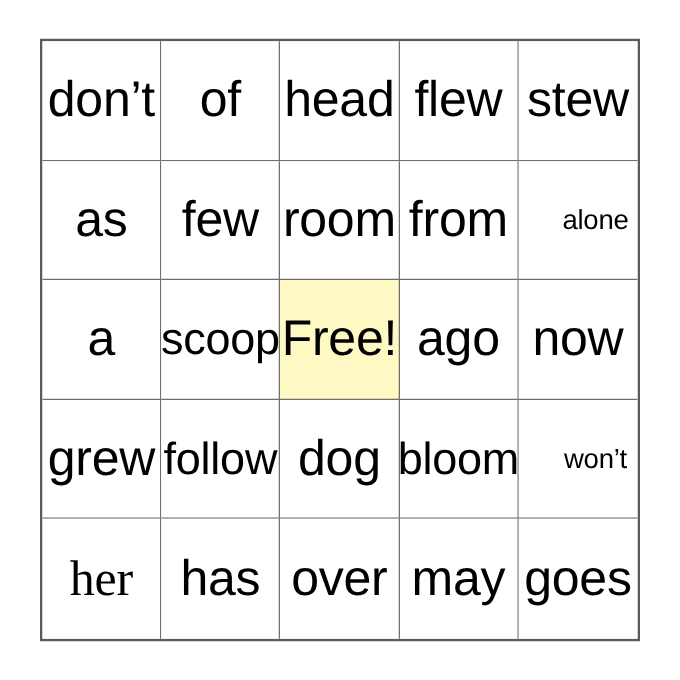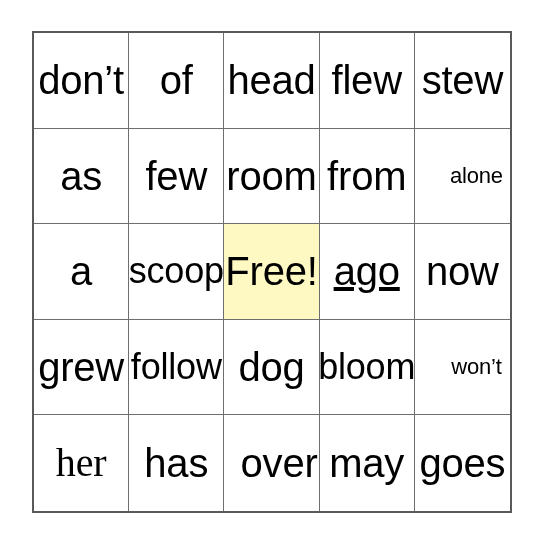--- a/index.html
+++ b/index.html
@@ -93,21 +93,21 @@
     </div>
     <div class="bingo-cell" style="border-right-color: rgb(110, 110, 110); border-bottom-color: rgb(110, 110, 110);">
       <span class="cell-text">a</span>
     </div>
     <div class="bingo-cell" style="border-right-color: rgb(110, 110, 110); border-bottom-color: rgb(110, 110, 110);">
       <span class="cell-text size-long">scoop</span>
     </div>
     <div class="bingo-cell free-cell" style="border-right-color: rgb(110, 110, 110); border-bottom-color: rgb(110, 110, 110); background: #fef9c3;">
       <span class="cell-text">Free!</span>
     </div>
-    <div class="bingo-cell" style="border-right-color: rgb(110, 110, 110); border-bottom-color: rgb(110, 110, 110); text-decoration: underline;">
+    <div class="bingo-cell" style="border-right-color: rgb(110, 110, 110); border-bottom-color: rgb(110, 110, 110);">
       <span class="cell-text">ago</span>
     </div>
     <div class="bingo-cell" style="border-right-color: rgb(110, 110, 110); border-bottom-color: rgb(110, 110, 110);">
       <span class="cell-text">now</span>
     </div>
     <div class="bingo-cell" style="border-right-color: rgb(110, 110, 110); border-bottom-color: rgb(110, 110, 110);">
       <span class="cell-text">grew</span>
     </div>
     <div class="bingo-cell" style="border-right-color: rgb(110, 110, 110); border-bottom-color: rgb(110, 110, 110);">
       <span class="cell-text size-long">follow</span>
@@ -120,21 +120,21 @@
     </div>
     <div class="bingo-cell" style="border-right-color: rgb(110, 110, 110); border-bottom-color: rgb(110, 110, 110); text-align: center;">
       <span class="cell-text size-medium">won’t</span>
     </div>
     <div class="bingo-cell" style="border-right-color: rgb(110, 110, 110); border-bottom-color: rgb(110, 110, 110); font-family: Liberation Serif, serif;">
       <span class="cell-text">her</span>
     </div>
     <div class="bingo-cell" style="border-right-color: rgb(110, 110, 110); border-bottom-color: rgb(110, 110, 110);">
       <span class="cell-text">has</span>
     </div>
-    <div class="bingo-cell" style="border-right-color: rgb(110, 110, 110); border-bottom-color: rgb(110, 110, 110); justify-content: flex-end;">
+    <div class="bingo-cell" style="border-right-color: rgb(110, 110, 110); border-bottom-color: rgb(110, 110, 110);">
       <span class="cell-text">over</span>
     </div>
     <div class="bingo-cell" style="border-right-color: rgb(110, 110, 110); border-bottom-color: rgb(110, 110, 110);">
       <span class="cell-text">may</span>
     </div>
     <div class="bingo-cell" style="border-right-color: rgb(110, 110, 110); border-bottom-color: rgb(110, 110, 110);">
       <span class="cell-text">goes</span>
     </div>
   </div>
 

